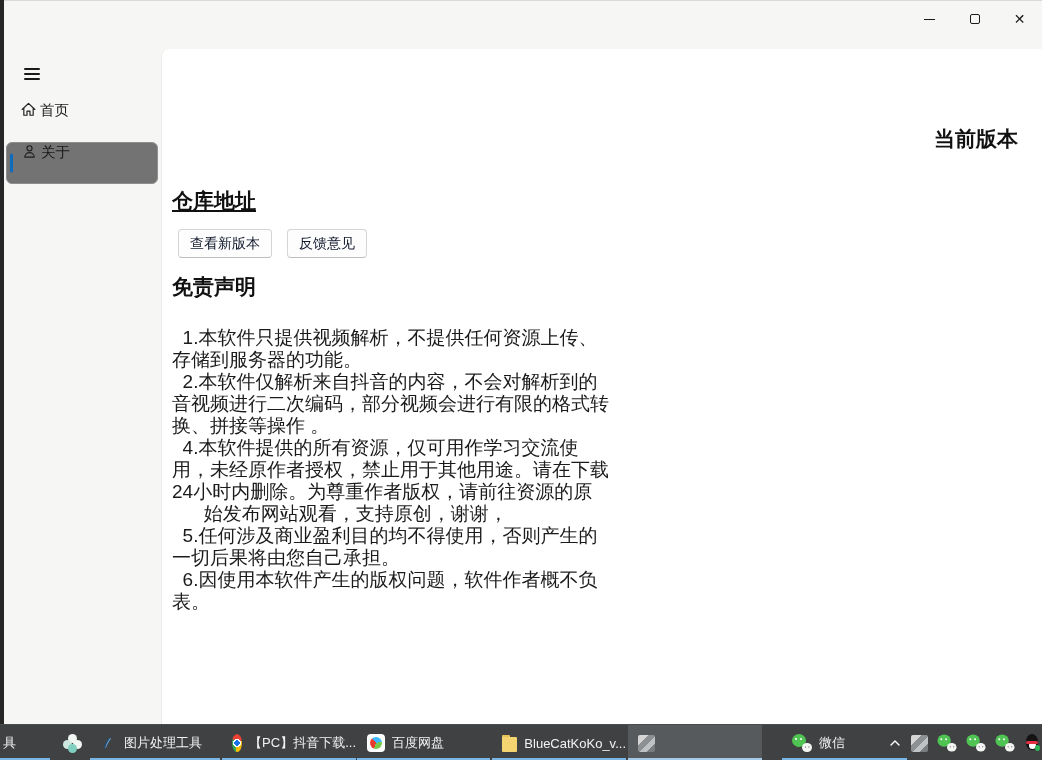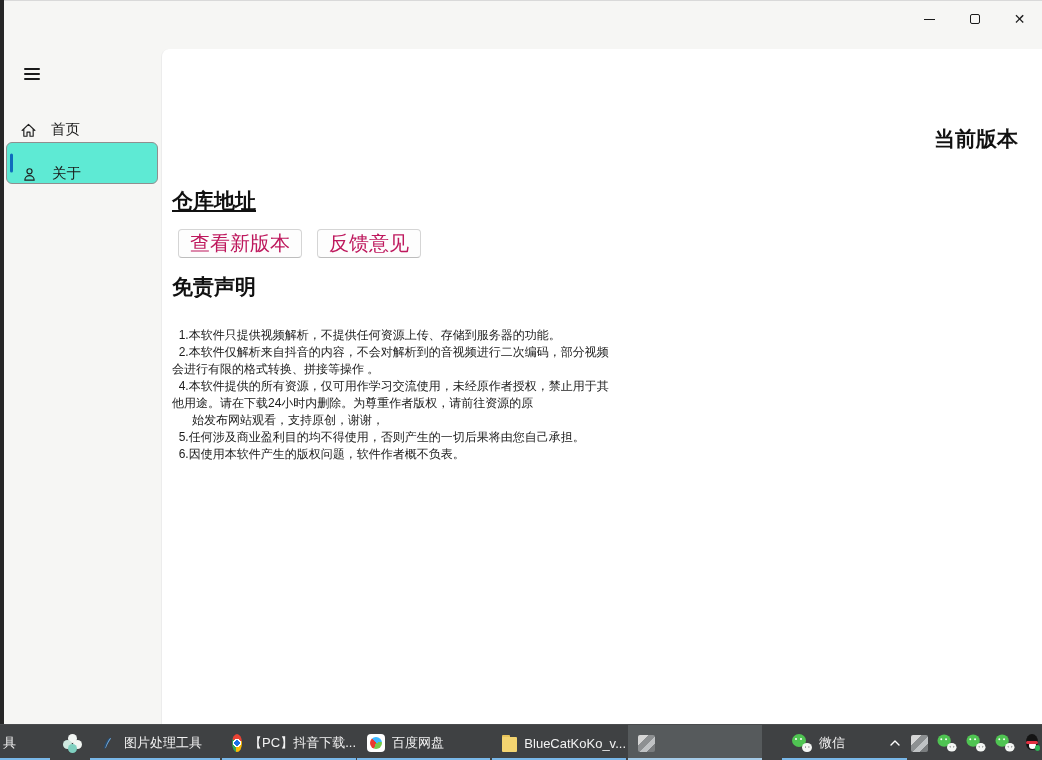--- a/index.html
+++ b/index.html
@@ -19,39 +19,39 @@
 
   .window-body { flex:1; display:flex; min-height:0; }
 
   
   .sidebar { width:157px; flex:0 0 157px; padding-top:8px; position:relative; }
   .hamburger-btn { width:40px; height:34px; margin-left:8px; border:none; background:transparent;
                    border-radius:5px; display:flex; flex-direction:column; gap:3.5px;
                    align-items:center; justify-content:center; }
   .hamburger-btn span { display:block; width:16px; height:1.6px; background:#1a1a1a; border-radius:1px; }
   .nav { margin-top:10px; display:flex; flex-direction:column; gap:3px; }
-  .nav-item { height:38px; margin:0 3px 0 2px; border-radius:6px; display:flex; align-items:flex-end;
-              gap:14px; padding-left:14px; position:relative; color:#1a1a1a; font-size:14.5px; }
-  .nav-item.selected { background:#5eead4; border:1px solid #8f8f8f; height:42px; }
+  .nav-item { height:38px; margin:0 3px 0 2px; border-radius:6px; display:flex; align-items:flex-start;
+              gap:3px; padding-left:14px; position:relative; color:#1a1a1a; font-size:14.5px; }
+  .nav-item.selected { background:#737373; border:1px solid #8f8f8f; height:42px; }
   .nav-accent { position:absolute; left:2.5px; top:50%; transform:translateY(-50%);
                 width:3px; height:19px; border-radius:2px; background:#0f6cbd; }
   .nav-icon { width:17px; height:17px; color:#1f1f1f; flex:0 0 17px; }
 
   
   .content { flex:1; background:#ffffff; border-top-left-radius:8px;
              border-left:1px solid #ececec; padding:78px 24px 0 10px; overflow:hidden; }
   .section-heading { font-size:21px; line-height:24px; font-weight:700; color:#111111; }
   .h-version { margin-bottom:38px;text-align:right; }
   .h-repo { margin-bottom:16px;text-decoration:underline; }
   .btn-row { display:flex; gap:15px; margin-bottom:17px; padding-left:6px; }
-  .win-btn { font-family:"Liberation Sans", sans-serif; font-size:20px; color:#be185d;
+  .win-btn { font-family:"Liberation Sans", sans-serif; font-size:14px; color:#0f172a;
              background:#fdfdfd; border:1px solid #d5d5d5; border-bottom-color:#bdbdbd;
              border-radius:4px; padding:5px 11px; line-height:17px; }
   .h-disclaimer { margin-bottom:28px; }
-  .disclaimer { width:440px; font-size:12px; line-height:17px; color:#1b1b1b; }
+  .disclaimer { width:440px; font-size:19px; line-height:22px; color:#1b1b1b; }
   .disclaimer p { white-space:pre-wrap; word-break:break-all; }
 
   
   .taskbar { position:absolute; left:0; right:0; bottom:0; height:36px; background:#3f4143;
              border-top:1px solid #4a4c4e; }
   .tb-item { position:absolute; top:0; height:36px; display:flex; align-items:center; gap:7px;
              padding-left:10px; color:#f2f2f2; font-size:13px; white-space:nowrap; overflow:hidden; }
   .tb-item.active { background:#565a5c; }
   .tb-underline { position:absolute; bottom:0; left:0; right:0; height:3px; background:#79b7e8; }
   .tb-item.active .tb-underline { background:#a5cbe8; }

